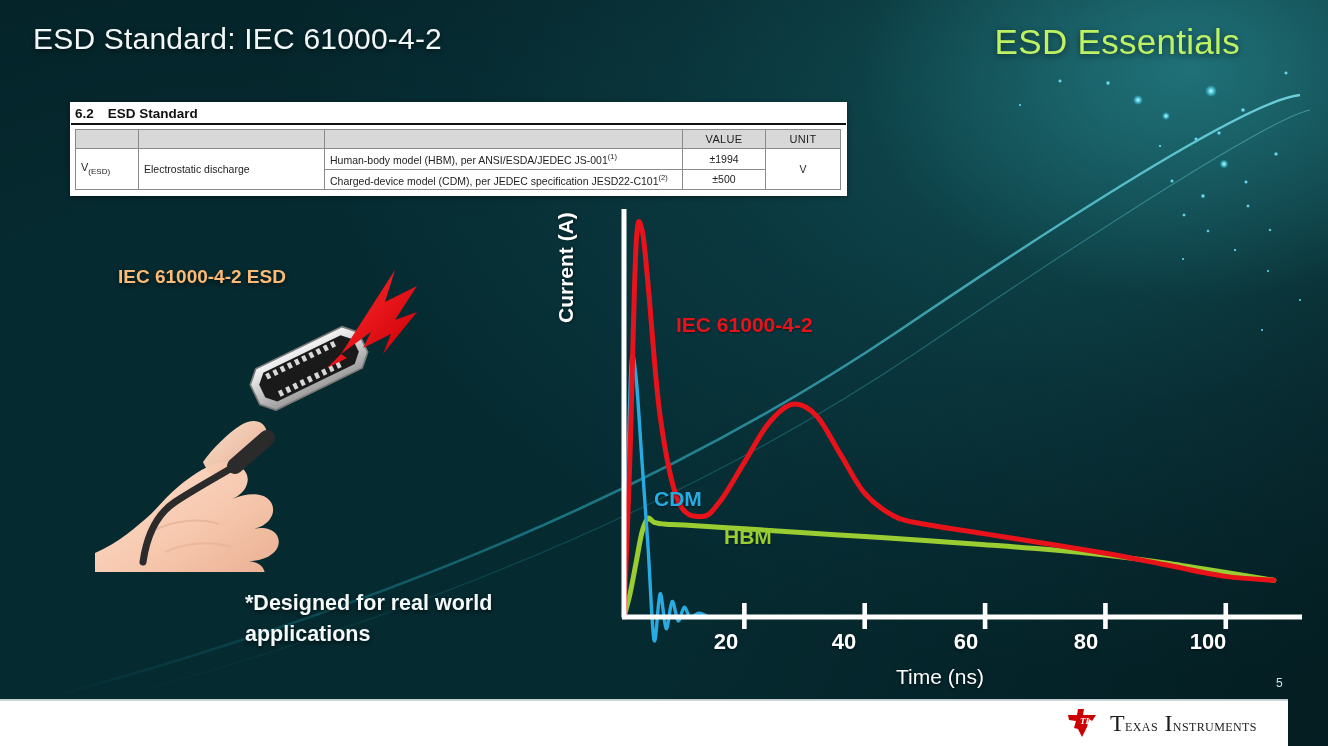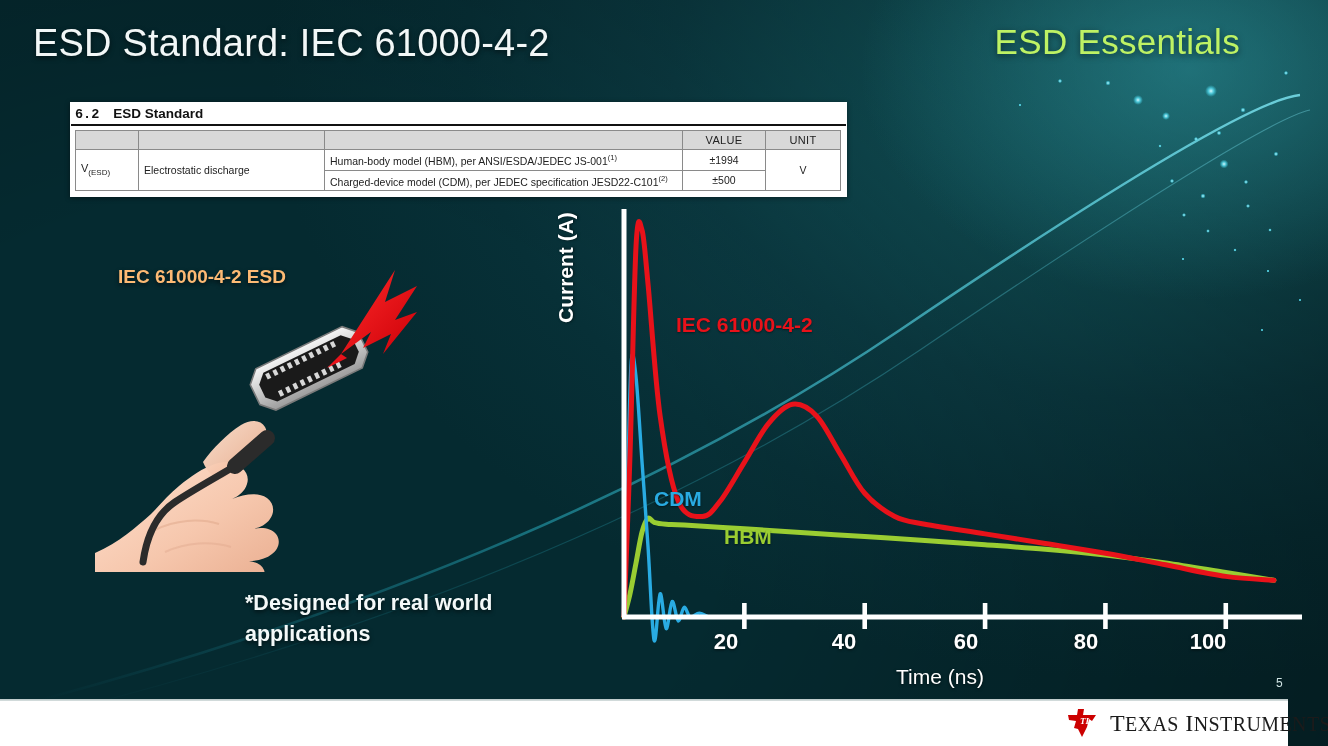--- a/index.html
+++ b/index.html
@@ -17,33 +17,33 @@
   .bg-vig{position:absolute;inset:0;
     background:radial-gradient(ellipse 1100px 800px at 20% 70%, rgba(0,0,0,0) 40%, rgba(0,0,0,.30) 100%);}
   .bg-svg{position:absolute;inset:0;}
 
   
   .white-band{position:absolute;left:0;top:701px;width:1288px;height:45px;background:#ffffff;}
   .band-edge{position:absolute;left:0;top:699px;width:1288px;height:3px;
     background:linear-gradient(#b9c6c6,#e9eeee);}
 
   
-  .title{position:absolute;left:33px;top:22px;font-size:38px;color:#f2f7f7;
+  .title{position:absolute;left:33px;top:22px;font-size:30px;color:#f2f7f7;
     letter-spacing:.2px;text-shadow:0 2px 5px rgba(0,0,0,.55);white-space:nowrap;}
 
   
   .brand{position:absolute;right:88px;top:22px;font-size:35px;color:#bef264;
     letter-spacing:.3px;text-shadow:0 2px 6px rgba(0,0,0,.5);white-space:nowrap;}
 
   
   .ds{position:absolute;left:70px;top:102px;width:775px;background:#ffffff;
     border:1px solid #ffffff;box-shadow:0 1px 5px rgba(0,0,0,.45);}
   .ds-title{font-size:13.5px;font-weight:bold;color:#111;padding:3px 0 2px 4px;
     border-bottom:2px solid #111;font-family:"Liberation Sans",sans-serif;}
-  .ds-title .num{margin-right:14px;font-family:Liberation Mono, monospace;}
+  .ds-title .num{margin-right:14px;}
   table.ds-tbl{border-collapse:collapse;width:100%;margin:4px 0 5px 4px;
     width:calc(100% - 9px);font-size:10.5px;color:#222;border-radius:10px;}
   table.ds-tbl td,table.ds-tbl th{border:1px solid #8a8a8a;padding:3px 5px;
     font-weight:normal;vertical-align:middle;}
   .hdr-blank{background:#d8d8d8;}
   .hdr-cell{background:#d8d8d8;text-align:center;font-weight:bold;font-size:11px;
     letter-spacing:.3px;}
   .c-sym{width:52px;font-size:11px;}
   .c-sym sub{font-size:8px;}
   .c-param{width:175px;}
@@ -78,21 +78,21 @@
   .slab-hbm{left:158px;top:320px;font-size:21px;color:#9acd32;
     text-shadow:0 1px 2px rgba(0,0,0,.45);}
 
   
   .pageno{position:absolute;left:1276px;top:676px;font-size:12px;color:#cfe3e3;}
 
   
   .ti{position:absolute;left:1065px;top:708px;display:flex;align-items:center;gap:11px;}
   .ti-name{font-family:"Liberation Serif",serif;font-size:24px;color:#1b1b1b;
     letter-spacing:.4px;white-space:nowrap;}
-  .ti-name .sc{font-size:20px;}
+  .ti-name .sc{font-size:12px;}
 </style>
 </head>
 <body>
 
 <div id="slide">
 
   <div class="bg-base"></div>
   <div class="bg-vig"></div>
 
   <svg class="bg-svg" viewBox="0 0 1328 746">

